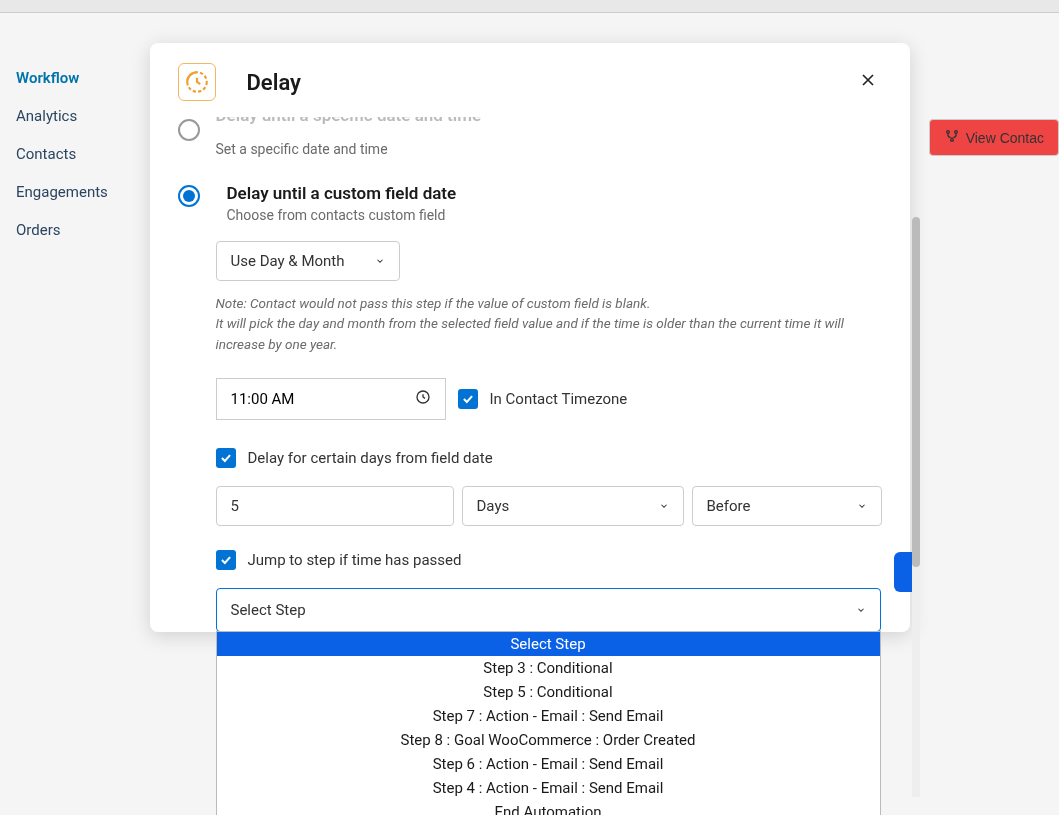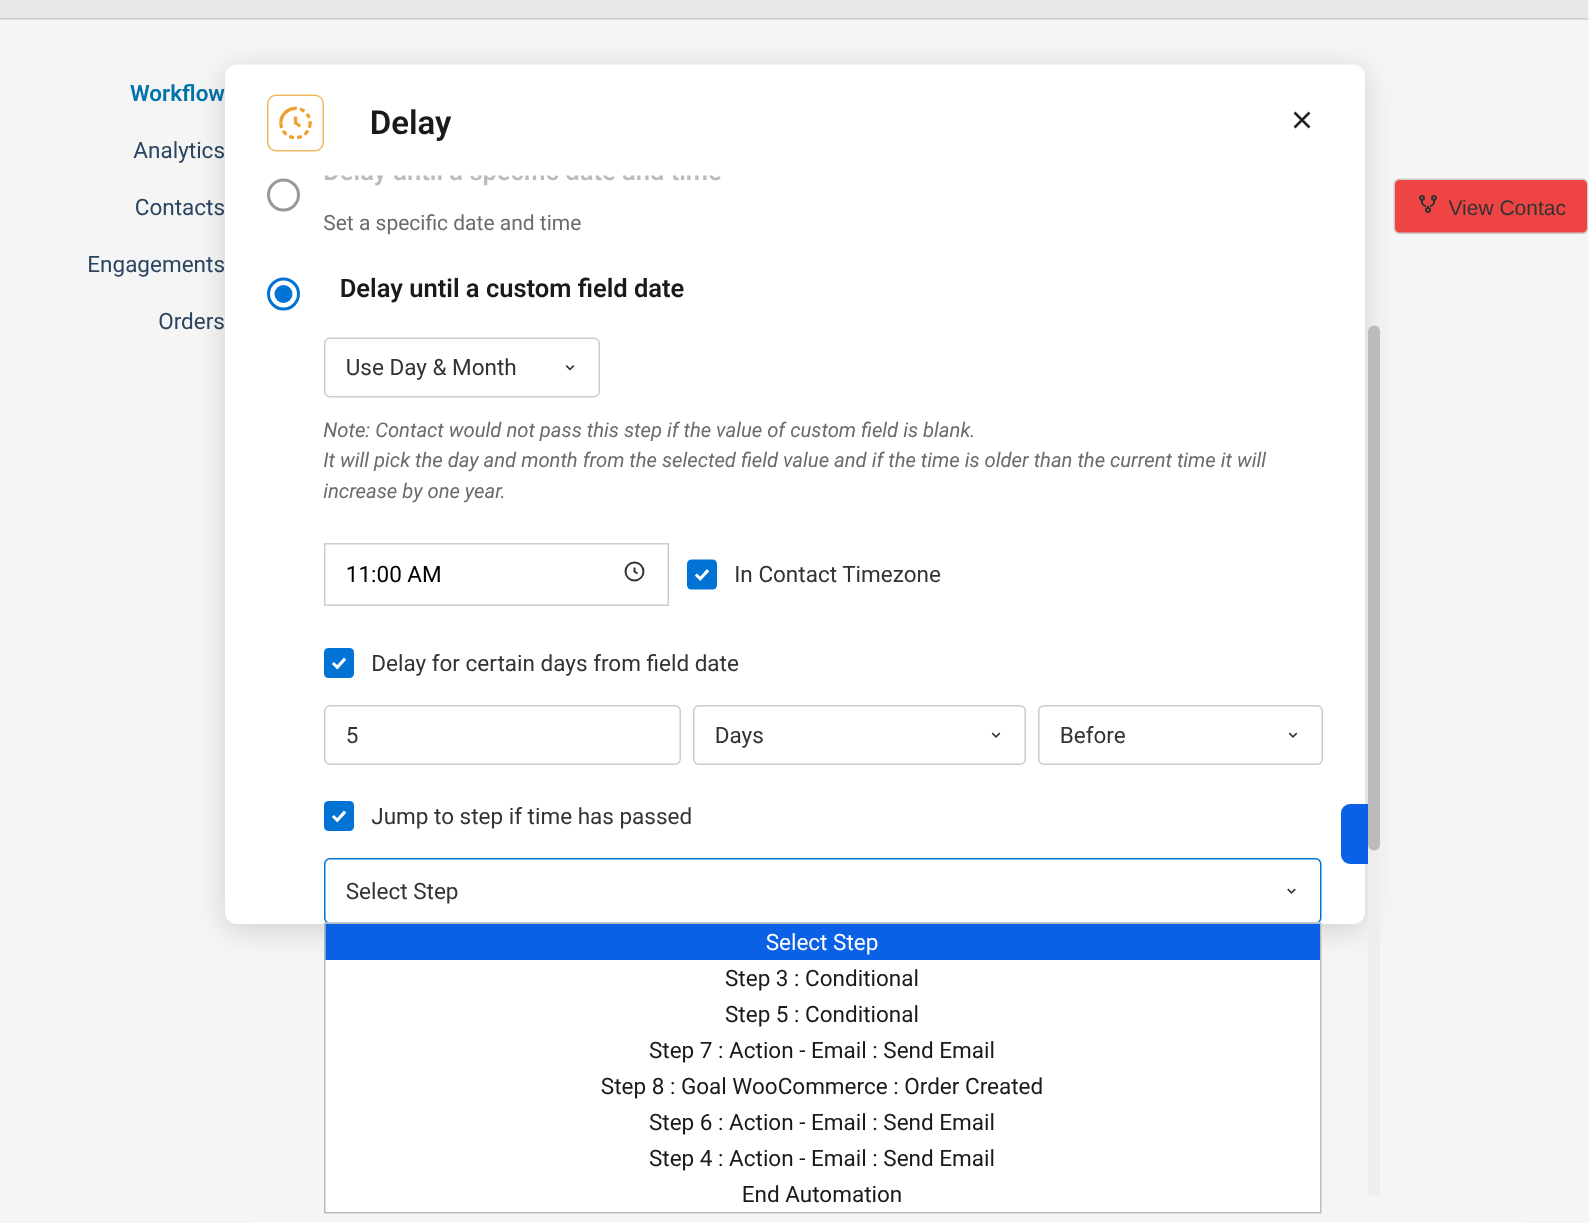--- a/index.html
+++ b/index.html
@@ -20,24 +20,23 @@
   background: #e8e8e8;
   border-bottom: 1px solid #ccc;
 }
 .page-container {
   position: relative;
   height: 802px;
 }
 .sidebar {
   position: absolute;
   left: 0;
-  top: 0;
+  top: 16px;
   width: 150px;
-  padding: 30px 0;
-  text-align: right;
+  padding: 30px 16px;
 }
 .sidebar-item {
   padding: 10px 0;
   font-size: 15px;
   color: #2b4560;
   cursor: pointer;
 }
 .sidebar-item.active {
   color: #0073aa;
   font-weight: 600;
@@ -358,20 +357,21 @@
             <div class="option-desc">Set a specific date and time</div>
           </div>
         </div>
 
         <div class="option-row" style="margin-top:26px;gap:27px;">
           <div class="radio-outer selected">
             <div class="radio-inner"></div>
           </div>
           <div class="option-text">
             <div class="option-title">Delay until a custom field date</div>
+            <div class="option-desc">Choose from contacts custom field</div>
           </div>
         </div>
 
         <div class="form-section">
 
           <div class="select-row">
             <div class="select-box">
               <span>Use Day &amp; Month</span>
               <span class="chevron">
                 <svg width="12" height="12" viewBox="0 0 24 24" fill="none" stroke="#333" stroke-width="2.5">

